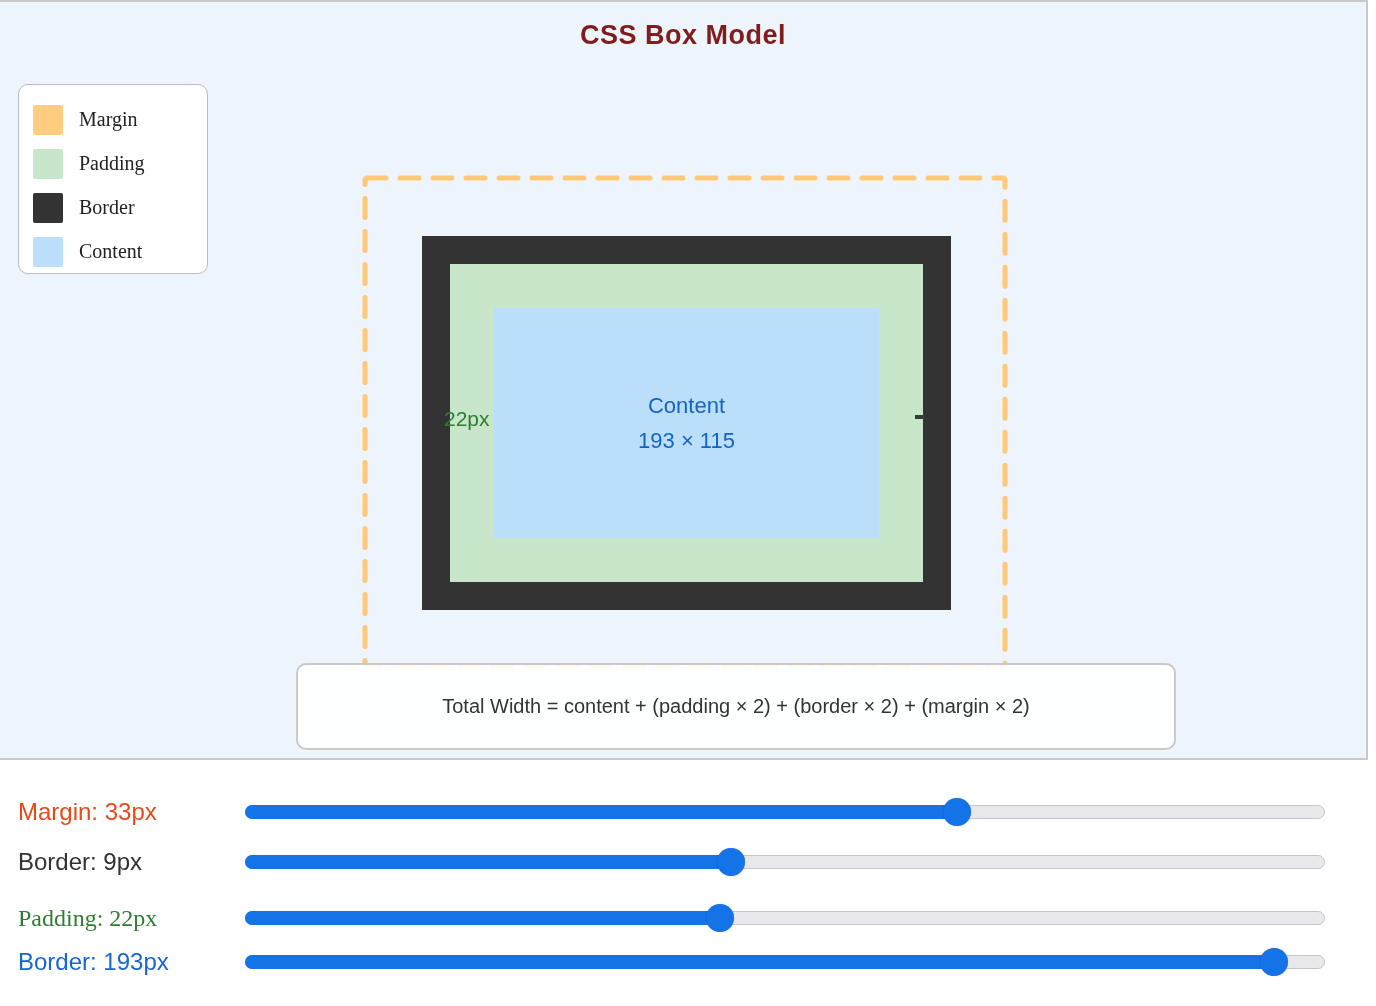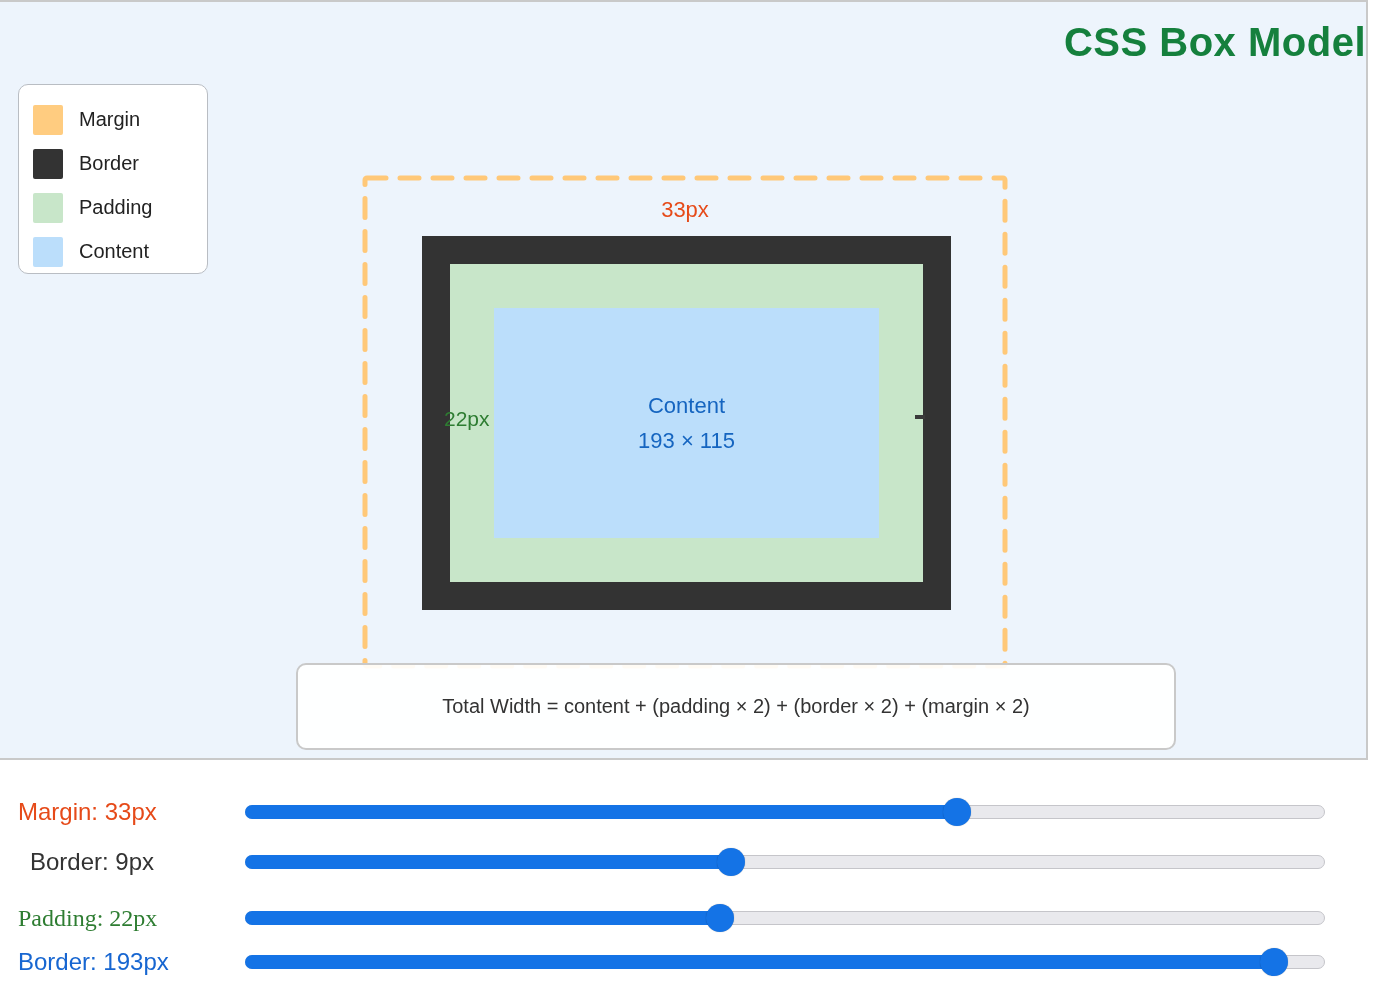--- a/index.html
+++ b/index.html
@@ -7,28 +7,29 @@
     width:1376px;height:1006px;position:relative;overflow:hidden;
     background:#ffffff;font-family:"Liberation Sans","DejaVu Sans",sans-serif;
     -webkit-font-smoothing:antialiased;
   }
   
   .panel{
     position:absolute;left:0;top:0;width:1368px;height:760px;box-sizing:border-box;
     background:#EDF4FC;border:2px solid #C9C9C9;border-left:none;
   }
   .page-title{
-    margin:0;padding-top:18px;text-align:right;
-    font-size:40px;font-weight:700;color:#15803d;letter-spacing:.5px;
+    margin:0;padding-top:18px;text-align:center;
+    font-size:27px;font-weight:700;color:#7f1d1d;letter-spacing:.5px;
   }
   
   .legend{
     position:absolute;left:18px;top:82px;width:190px;height:190px;box-sizing:border-box;
     background:#ffffff;border:1.5px solid #B9BDC3;border-radius:10px;
     padding:14px 10px 0 14px;
+    font-family:Liberation Serif, serif;
   }
   .legend-row{display:flex;align-items:center;height:41px;margin-bottom:3px;}
   .legend-swatch{width:30px;height:30px;border-radius:2px;margin-right:16px;flex:0 0 auto;}
   .legend-label{font-size:20px;color:#222222;}
   
   .margin-box{position:absolute;left:362px;top:173px;width:646px;height:494px;}
   .margin-box svg{position:absolute;left:0;top:0;}
   .margin-value-label{
     position:absolute;top:22px;left:0;right:0;text-align:center;
     font-size:22px;
@@ -83,38 +84,37 @@
 <div class="panel">
 
   <h1 class="page-title">CSS Box Model</h1>
 
   <div class="legend">
     <div class="legend-row">
       <span class="legend-swatch" style="background: rgb(255, 204, 128);"></span>
       <span class="legend-label">Margin</span>
     </div>
     <div class="legend-row">
+      <span class="legend-swatch" style="background: rgb(200, 230, 201);"></span>
+      <span class="legend-label">Padding</span>
+    </div>
+    <div class="legend-row">
       <span class="legend-swatch" style="background: rgb(51, 51, 51);"></span>
       <span class="legend-label">Border</span>
-    </div>
-    <div class="legend-row">
-      <span class="legend-swatch" style="background: rgb(200, 230, 201);"></span>
-      <span class="legend-label">Padding</span>
     </div>
     <div class="legend-row">
       <span class="legend-swatch" style="background: rgb(187, 222, 251);"></span>
       <span class="legend-label">Content</span>
     </div>
   </div>
 
   <div class="margin-box">
     <svg width="646" height="494" aria-hidden="true">
       <rect x="3" y="3" width="640" height="488" rx="2" fill="none" stroke="#FFC878" stroke-width="5" stroke-dasharray="19 14" stroke-linecap="round"></rect>
     </svg>
-    <div class="margin-value-label" style="color: rgb(230, 74, 25);">33px</div>
 
     <div class="border-box">
       <div class="padding-box">
         <div class="content-box" style="color: rgb(21, 101, 192);">
           <div>Content</div>
           <div>193 × 115</div>
         </div>
         <div class="padding-value-label" style="color: rgb(46, 125, 50);">22px</div>
       </div>
       <div class="border-tick"></div>
@@ -130,21 +130,21 @@
 
   <div class="slider-row" style="top:29px;">
     <span class="slider-label" style="color: rgb(230, 74, 25);">Margin: 33px</span>
     <div class="slider-track">
       <div class="slider-fill" style="width: calc(66% + 1px); background: rgb(20, 115, 230);"></div>
       <div class="slider-thumb" style="left: calc(66% - 14px); background: rgb(20, 115, 230);"></div>
     </div>
   </div>
 
   <div class="slider-row" style="top:79px;">
-    <span class="slider-label" style="color: rgb(51, 51, 51); margin-left: 12px;">Border: 9px</span>
+    <span class="slider-label" style="color: rgb(51, 51, 51);">Border: 9px</span>
     <div class="slider-track">
       <div class="slider-fill" style="width: calc(45% + 1px); background: rgb(20, 115, 230);"></div>
       <div class="slider-thumb" style="left: calc(45% - 14px); background: rgb(20, 115, 230);"></div>
     </div>
   </div>
 
   <div class="slider-row" style="top:135px;font-family:Liberation Serif, serif;">
     <span class="slider-label" style="color: rgb(46, 125, 50);">Padding: 22px</span>
     <div class="slider-track">
       <div class="slider-fill" style="width: calc(44% + 1px); background: rgb(20, 115, 230);"></div>

